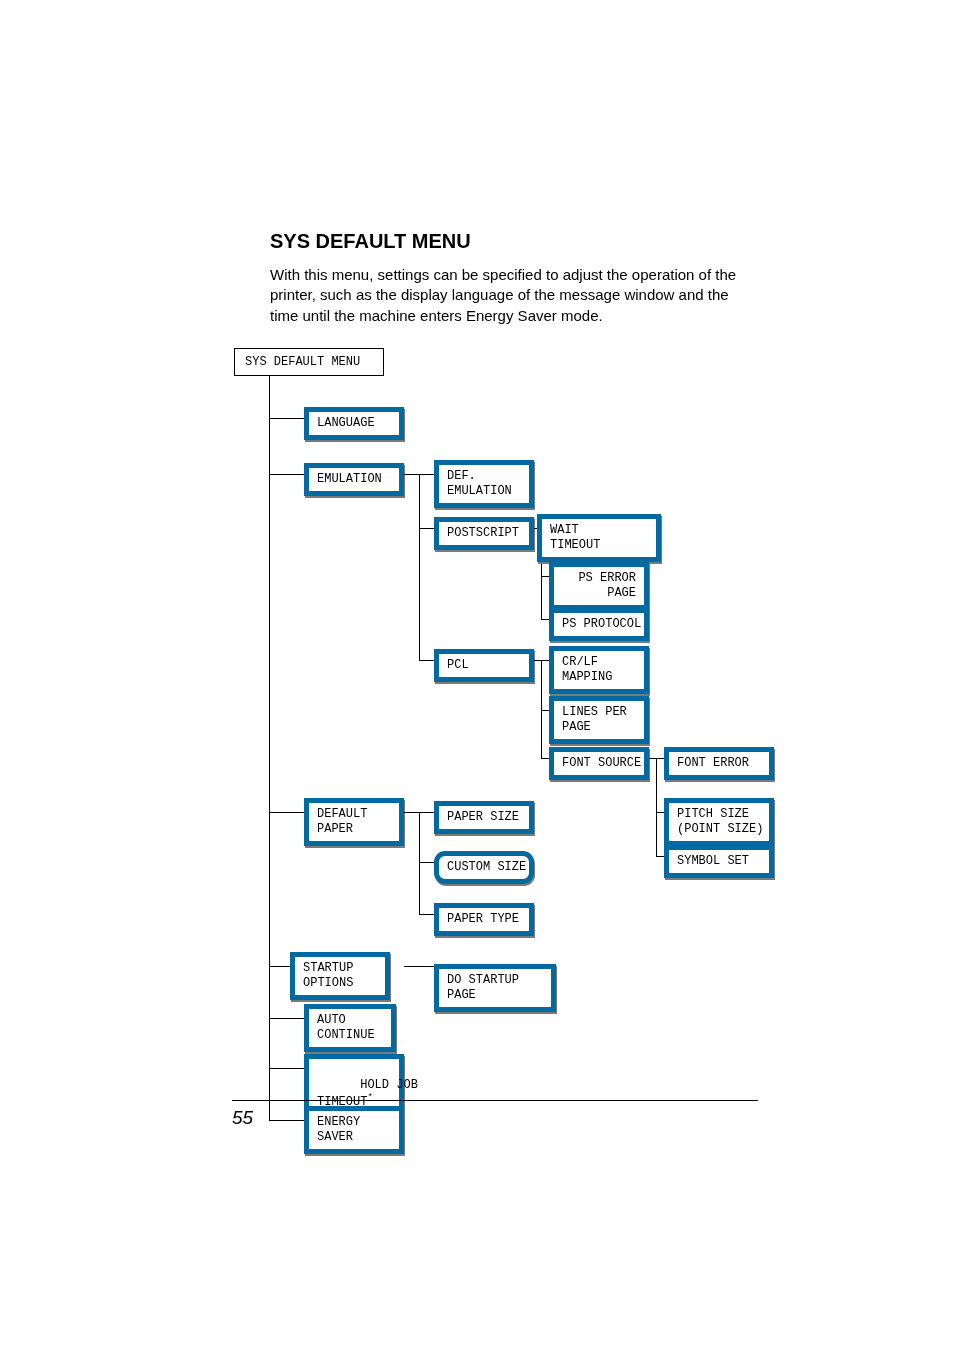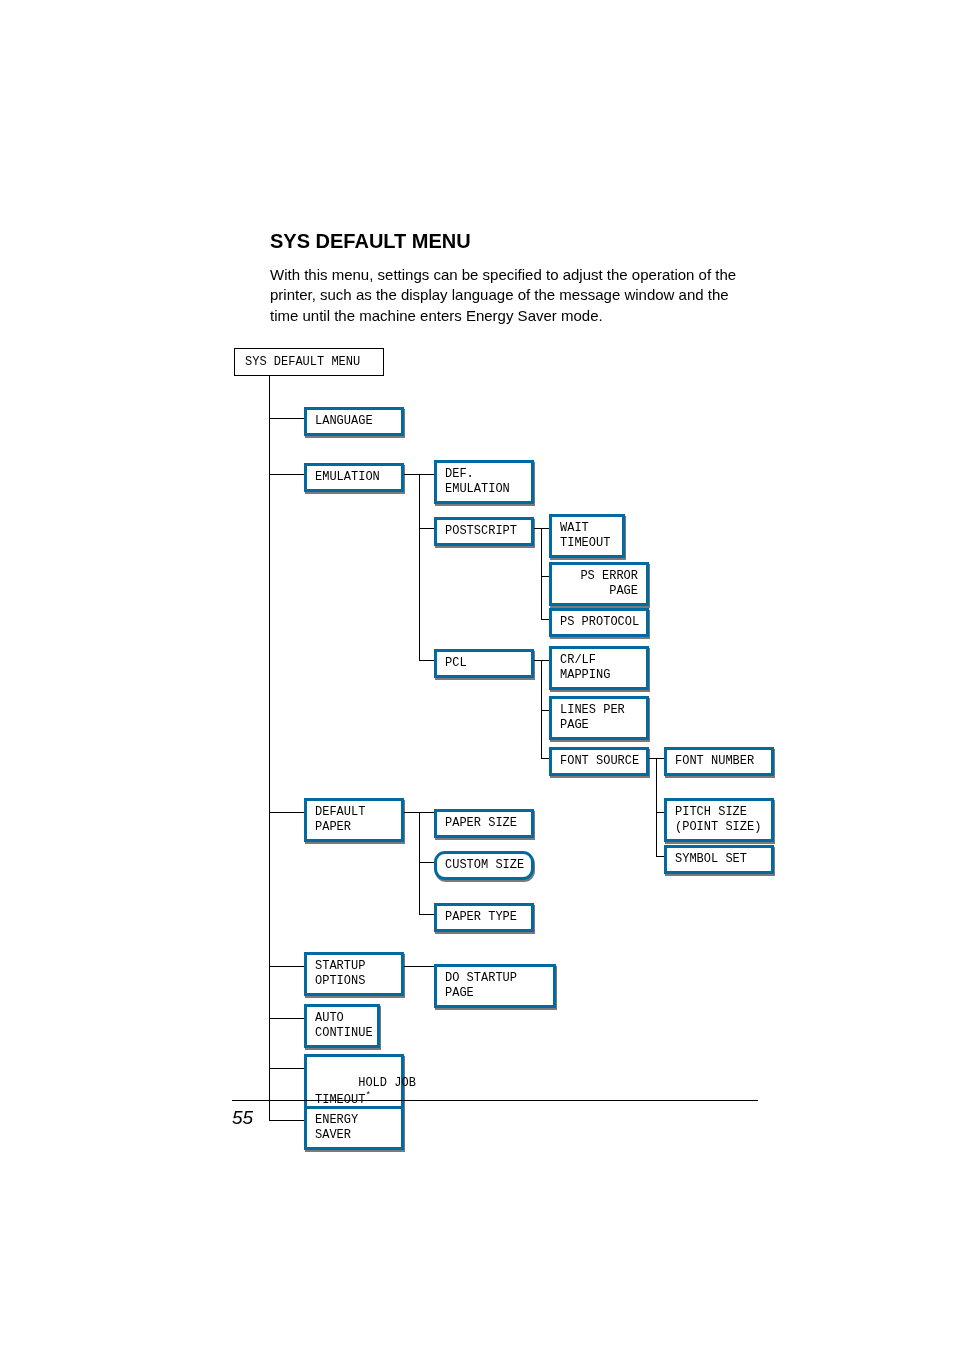--- a/index.html
+++ b/index.html
@@ -33,21 +33,21 @@
     position: relative;
     width: 560px;
     height: 780px;
     margin-left: -12px;
     font-family: "Courier New", Courier, monospace;
     font-size: 12px;
   }
   .box {
     position: absolute;
     background: #fff;
-    border: 3px solid #0369a1;
+    border: 5px solid #0369a1;
     box-shadow: 1px 2px 0 #7a7a7a;
     padding: 4px 8px;
     line-height: 1.25;
     white-space: pre;
     box-sizing: border-box;
   }
   .rootbox {
     position: absolute;
     background: #fff;
     border: 1px solid #000;
@@ -113,21 +113,21 @@
     <div class="box" style="left:200px; top:112px; width:100px;">DEF.
 EMULATION</div>
 
     <div class="vline" style="left:185px; top:126px; height:186px;"></div>
 
     <div class="hline" style="left:185px; top:180px; width:15px;"></div>
     <div class="box" style="left:200px; top:169px; width:100px;">POSTSCRIPT</div>
 
     <div class="hline" style="left:300px; top:180px; width:15px;"></div>
     <div class="vline" style="left:307px; top:180px; height:91px;"></div>
-    <div class="box" style="left:315px; top:166px; width:76px;font-family:Liberation Mono, monospace;">WAIT
+    <div class="box" style="left:303px; top:166px; width:124px;font-family:Liberation Mono, monospace;">WAIT
 TIMEOUT</div>
     <div class="hline" style="left:307px; top:228px; width:8px;"></div>
     <div class="box" style="left:315px; top:214px; width:100px;text-align:right;">PS ERROR
 PAGE</div>
     <div class="hline" style="left:307px; top:271px; width:8px;"></div>
     <div class="box" style="left:315px; top:260px; width:100px;">PS PROTOCOL</div>
 
     <div class="hline" style="left:185px; top:312px; width:15px;"></div>
     <div class="box" style="left:200px; top:301px; width:100px;">PCL</div>
 
@@ -135,50 +135,50 @@
     <div class="vline" style="left:307px; top:312px; height:98px;"></div>
     <div class="box" style="left:315px; top:298px; width:100px;">CR/LF
 MAPPING</div>
     <div class="hline" style="left:307px; top:362px; width:8px;"></div>
     <div class="box" style="left:315px; top:348px; width:100px;">LINES PER
 PAGE</div>
     <div class="hline" style="left:307px; top:410px; width:8px;"></div>
     <div class="box" style="left:315px; top:399px; width:100px;">FONT SOURCE</div>
 
     <div class="hline" style="left:415px; top:410px; width:15px;"></div>
-    <div class="box" style="left:430px; top:399px; width:110px;">FONT NUMBER</div>
+    <div class="box" style="left:430px; top:399px; width:110px;">FONT ERROR</div>
 
     <div class="vline" style="left:422px; top:410px; height:98px;"></div>
     <div class="hline" style="left:422px; top:464px; width:8px;"></div>
     <div class="box" style="left:430px; top:450px; width:110px;">PITCH SIZE
 (POINT SIZE)</div>
     <div class="hline" style="left:422px; top:508px; width:8px;"></div>
     <div class="box" style="left:430px; top:497px; width:110px;">SYMBOL SET</div>
 
     <div class="hline" style="left:35px; top:464px; width:35px;"></div>
     <div class="box" style="left:70px; top:450px; width:100px;">DEFAULT
 PAPER</div>
 
     <div class="hline" style="left:170px; top:464px; width:30px;"></div>
     <div class="vline" style="left:185px; top:464px; height:102px;"></div>
-    <div class="box" style="left:200px; top:453px; width:100px;margin-top:8px;">PAPER SIZE</div>
+    <div class="box" style="left:200px; top:453px; width:100px;">PAPER SIZE</div>
     <div class="hline" style="left:185px; top:514px; width:15px;"></div>
     <div class="box" style="left:200px; top:503px; width:100px;border-radius:11px;">CUSTOM SIZE</div>
     <div class="hline" style="left:185px; top:566px; width:15px;"></div>
     <div class="box" style="left:200px; top:555px; width:100px;">PAPER TYPE</div>
 
     <div class="hline" style="left:35px; top:618px; width:35px;"></div>
-    <div class="box" style="left:70px; top:604px; width:100px;">STARTUP
+    <div class="box" style="left:56px; top:604px; width:100px;">STARTUP
 OPTIONS</div>
     <div class="hline" style="left:170px; top:618px; width:30px;"></div>
     <div class="box" style="left:200px; top:604px; width:122px;margin-top:12px;">DO STARTUP
 PAGE</div>
 
     <div class="hline" style="left:35px; top:670px; width:35px;"></div>
-    <div class="box" style="left:70px; top:656px; width:76px;">AUTO
+    <div class="box" style="left:70px; top:656px; width:92px;">AUTO
 CONTINUE</div>
 
     <div class="hline" style="left:35px; top:720px; width:35px;"></div>
     <div class="box" style="left:70px; top:706px; width:100px;">
       <span>HOLD JOB
 TIMEOUT</span><span class="asterisk">*</span>
     </div>
 
     <div class="hline" style="left:35px; top:772px; width:35px;"></div>
     <div class="box" style="left:70px; top:758px; width:100px;">ENERGY

